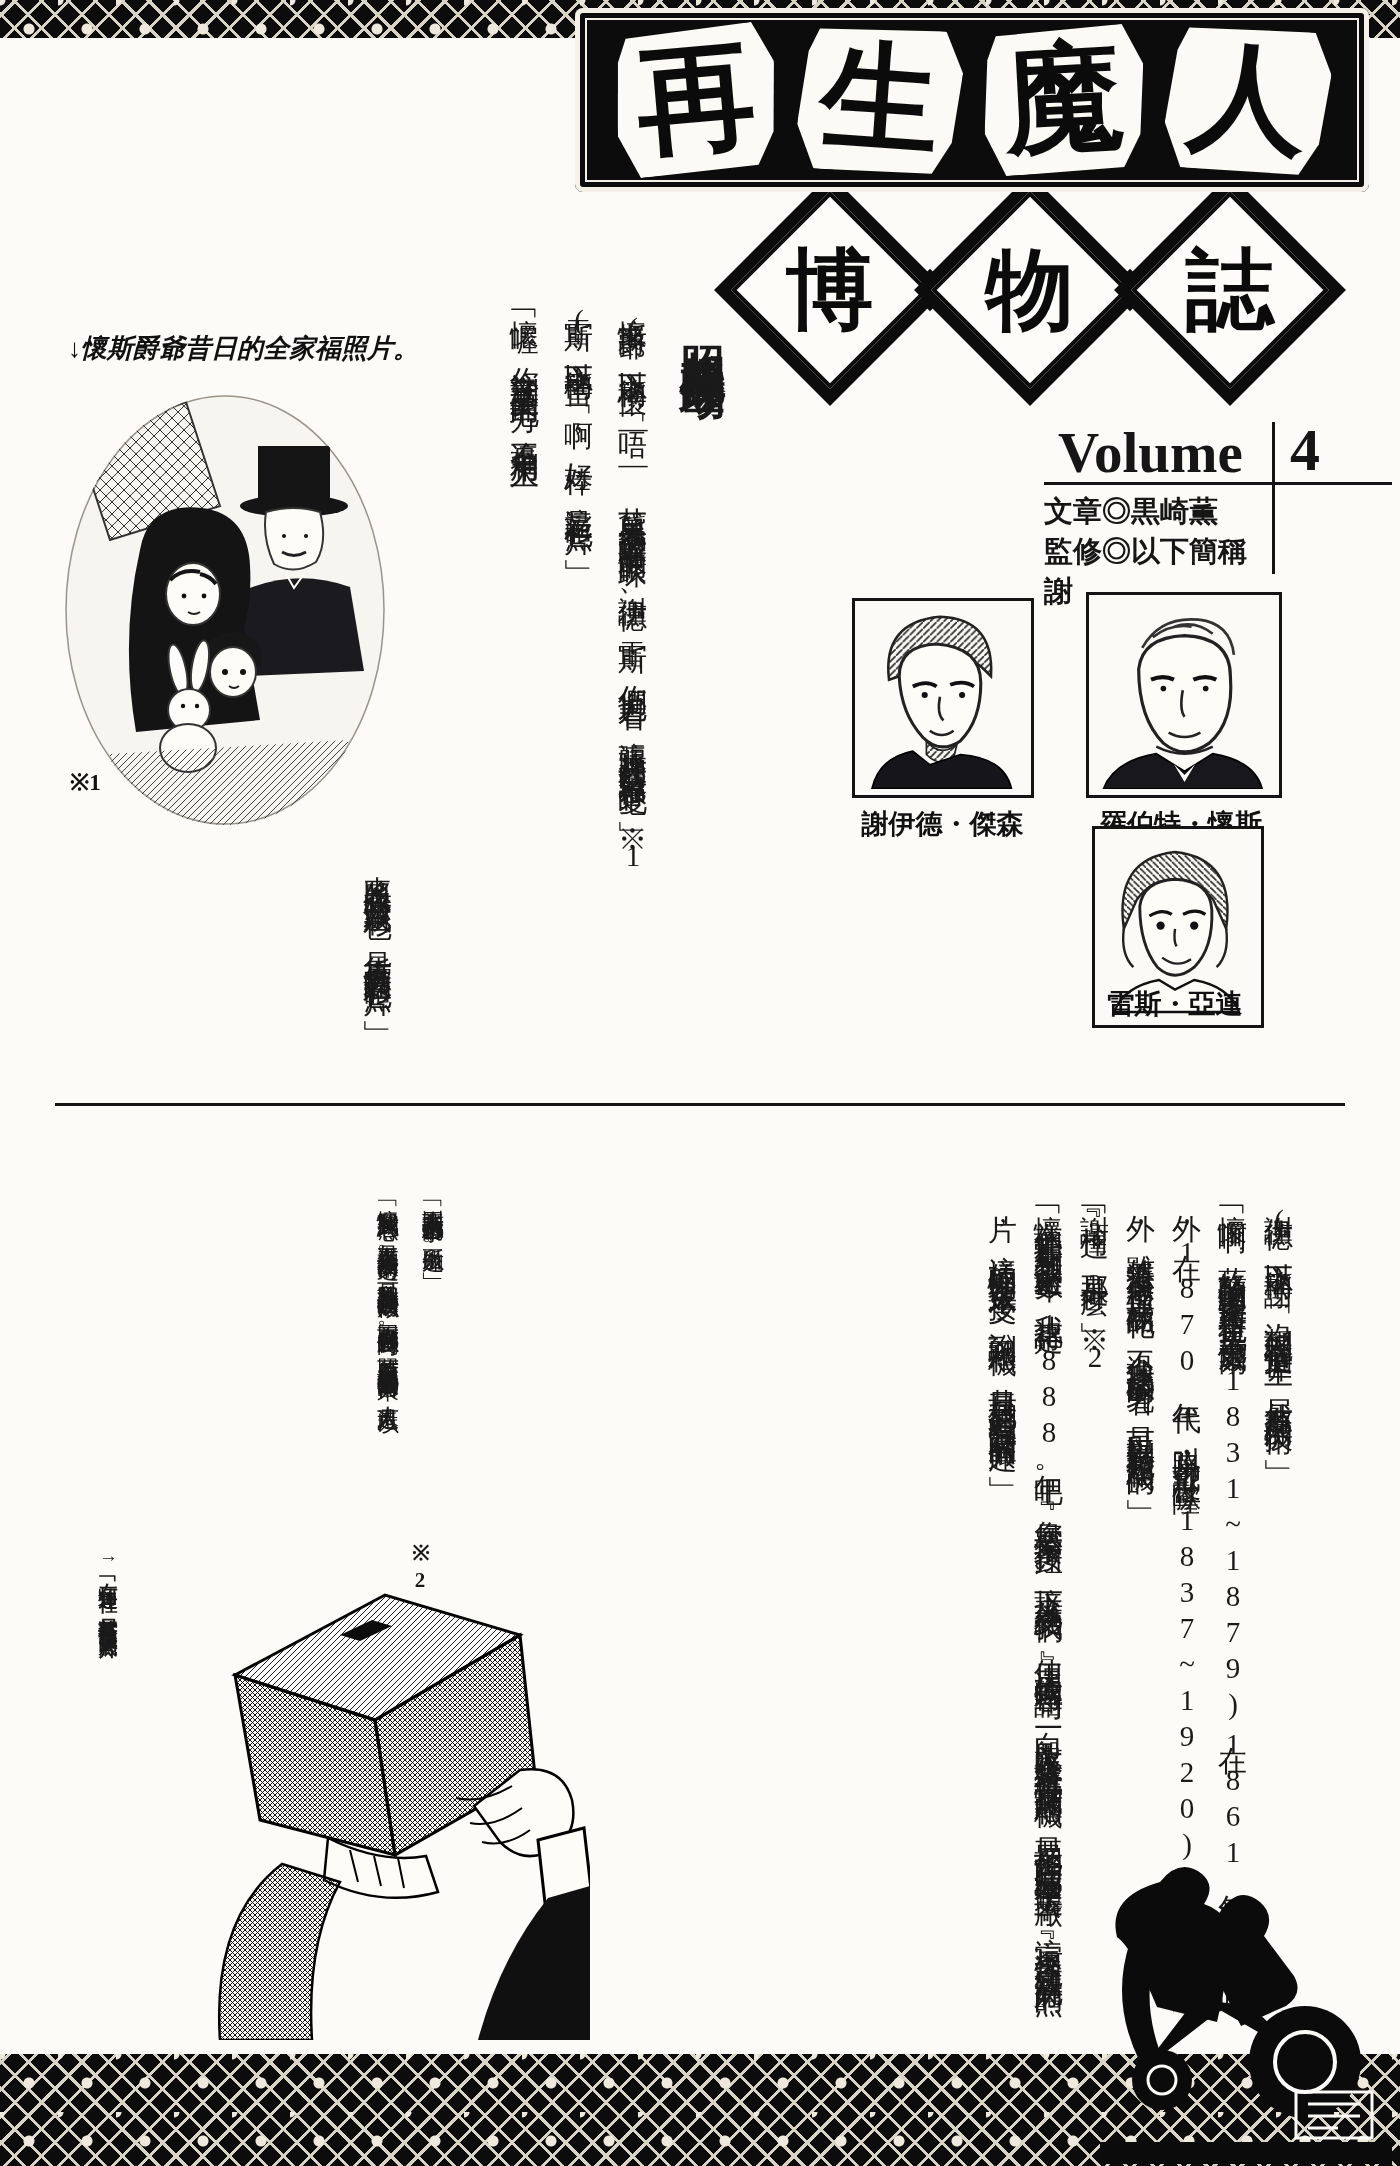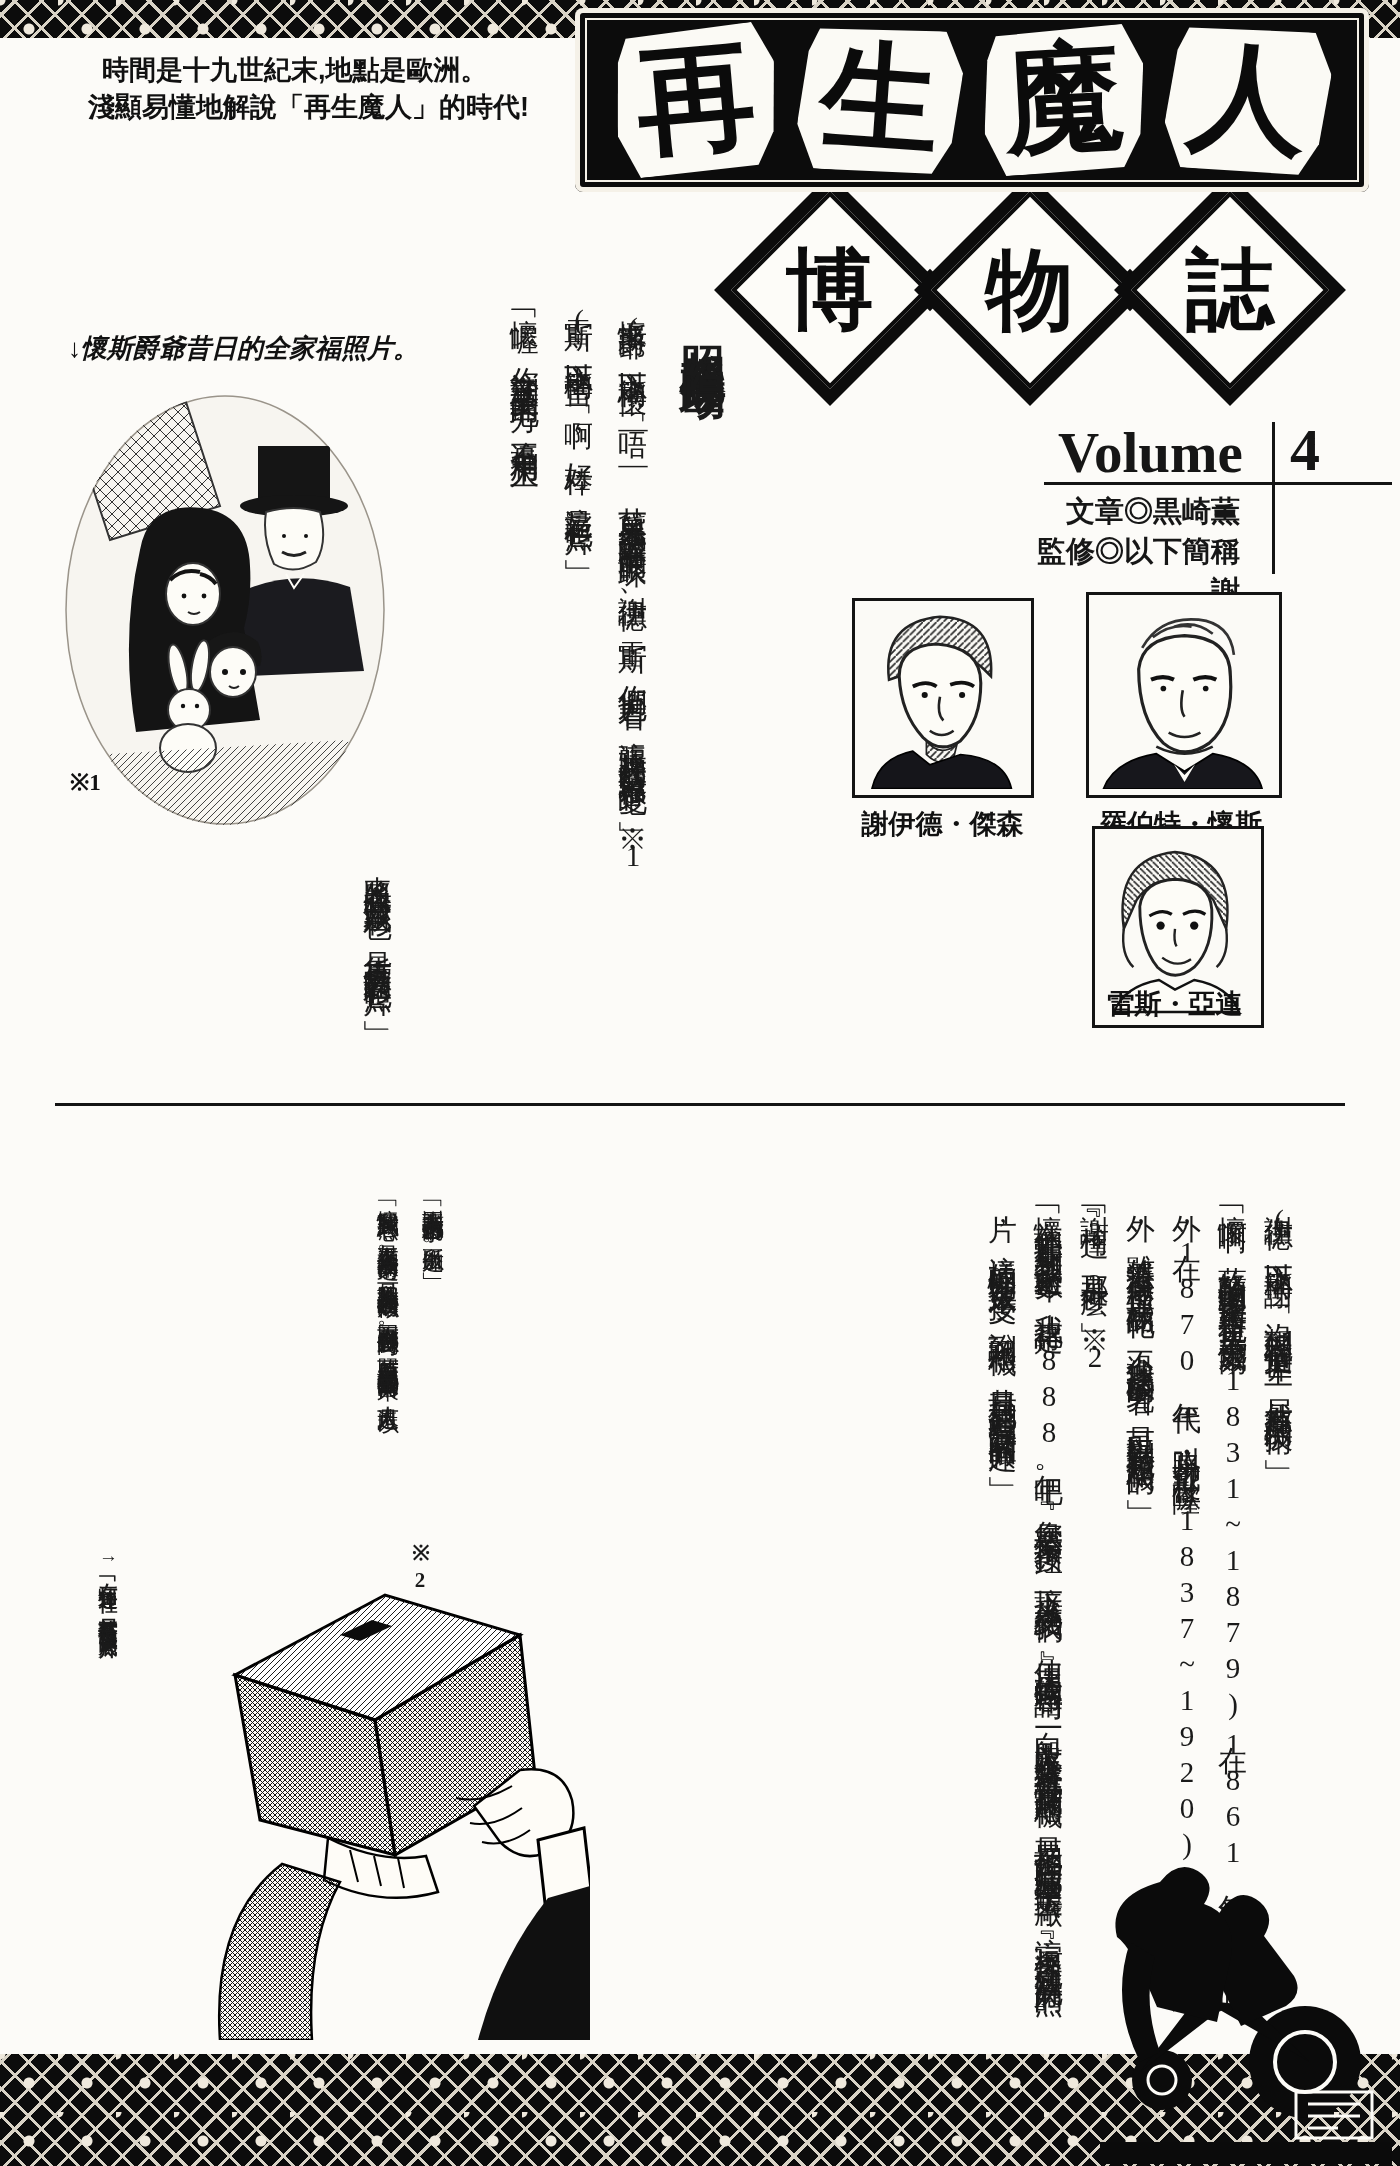--- a/index.html
+++ b/index.html
@@ -38,21 +38,21 @@
   .dia-inner{position:absolute;inset:12px;background:#fdfcf8;border:4px solid #0c0c0c;
              display:flex;align-items:center;justify-content:center;}
   .dia-inner span{transform:rotate(-45deg);font-size:88px;font-weight:bold;color:#0b0b0b;}
   .dia-mini{position:absolute;width:30px;height:30px;background:#0c0c0c;transform:rotate(45deg);z-index:3;}
 
   
   .vol-label{position:absolute;left:1058px;top:420px;font-size:57px;font-weight:bold;}
   .vol-num{position:absolute;left:1290px;top:416px;font-size:60px;font-weight:bold;}
   .vol-hline{position:absolute;left:1044px;top:482px;width:348px;height:3px;background:#141414;}
   .vol-vline{position:absolute;left:1272px;top:422px;width:3px;height:152px;background:#141414;}
-  .credit{position:absolute;left:1016px;width:224px;text-align:right;font-size:29px;font-weight:bold;}
+  .credit{position:absolute;left:1044px;width:224px;font-size:29px;font-weight:bold;}
 
   
   .pframe{position:absolute;border:3px solid #141414;background:#fbfaf6;}
   .plabel{position:absolute;font-family:"Liberation Sans",sans-serif;font-weight:bold;
           font-size:27px;text-align:center;color:#111;}
 
   
   .oval-cap{position:absolute;left:42px;top:330px;font-family:"Liberation Sans",sans-serif;
             font-weight:bold;font-size:26px;line-height:36px;color:#111;font-style:italic;}
   .oval-cap .l1{padding-left:26px;}
@@ -73,24 +73,20 @@
   svg{display:block;}
 </style>
 </head>
 <body>
 
 <div id="page">
 
   <div class="ornament" style="top:0;height:38px;"></div>
   <div class="zz zz-down" style="top:38px;"></div>
 
-  <div class="hdr">
-    <div class="l1">時間是十九世紀末,地點是歐洲。</div>
-    <div>淺顯易懂地解說「再生魔人」的時代!</div>
-  </div>
 
   <div class="banner">
     <span class="logo-char">再</span>
     <span class="logo-char">生</span>
     <span class="logo-char">魔</span>
     <span class="logo-char">人</span>
   </div>
 
   <div class="dia-mini" style="left:915px;top:275px;"></div>
   <div class="dia-mini" style="left:1115px;top:275px;"></div>

